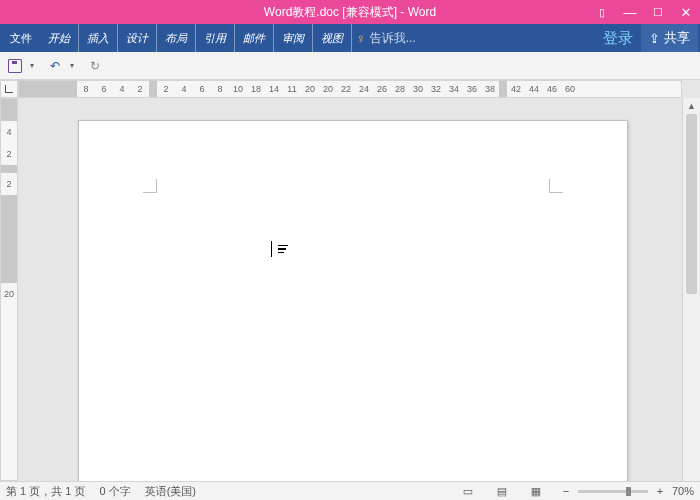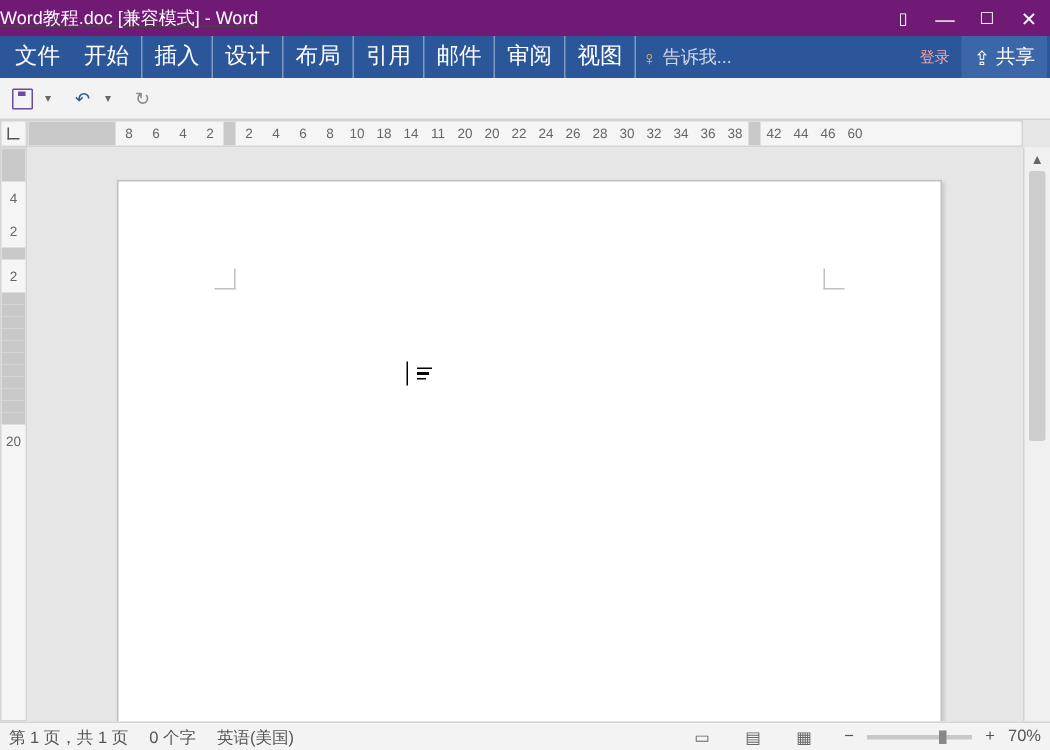--- a/index.html
+++ b/index.html
@@ -1,30 +1,30 @@
 <!DOCTYPE html>
 <html><head>
 <meta charset="utf-8">
 <style>
   * { margin: 0; padding: 0; box-sizing: border-box; font-family: "Microsoft YaHei", Arial, sans-serif; }
   body { width: 700px; height: 500px; overflow: hidden; background: #e6e6e6; font-size: 12px; color: #444; }
 
-  .titlebar { height: 24px; background: #701a75; display: flex; align-items: center; position: relative; text-decoration: underline; }
+  .titlebar { height: 24px; background: #ec4899; display: flex; align-items: center; justify-content: center; position: relative; }
   .titlebar-title { color: #fff; font-size: 12px; }
   .winctrls { position: absolute; right: 0; top: 0; display: flex; height: 24px; }
   .winctrl { width: 28px; display: flex; align-items: center; justify-content: center; color: #fff; font-size: 13px; }
   .winctrl.boxicon { font-size: 11px; }
 
   .ribbon-tabs { height: 28px; background: #2b579a; display: flex; align-items: center; padding: 0 2px; position: relative; }
-  .rtab { color: #fff; font-size: 15px; padding: 0 8px; height: 28px; line-height: 28px; cursor: default; white-space: nowrap; }
-  .rtab.sep { border-right: 1px solid rgba(255,255,255,0.4); }
+  .rtab { color: #fff; font-size: 11px; padding: 0 8px; height: 28px; line-height: 28px; cursor: default; white-space: nowrap; }
+  .rtab.sep { border-right: 1px solid rgba(255,255,255,0.4); font-style: italic; }
   .tellme { display: flex; align-items: center; color: #cdd9ec; font-size: 12px; margin-left: 4px; }
   .tellme .bulb { color: #f5c04a; margin-right: 4px; font-size: 13px; }
   .rightcluster { margin-left: auto; display: flex; align-items: center; }
-  .login { color: #fca5a5; font-size: 10px; padding: 0 8px; }
+  .login { color: #7dd3fc; font-size: 15px; padding: 0 8px; }
   .share { background: #3b66a8; color: #fff; height: 28px; display: flex; align-items: center; padding: 0 8px; font-size: 13px; }
   .share .icon { margin-right: 4px; }
 
   .quickbar { height: 28px; background: #f3f3f3; border-bottom: 1px solid #d4d4d4; display: flex; align-items: center; padding: 0 6px; gap: 12px; }
   .qicon { width: 18px; height: 18px; display: flex; align-items: center; justify-content: center; color: #6a6a8a; }
   .qicon.undo { color: #2b579a; }
   .qicon.redo { color: #888; }
   .saveglyph { width: 14px; height: 14px; border: 1.5px solid #6a4b9e; border-radius: 1px; position: relative; }
   .saveglyph::before { content: ""; position: absolute; top: 1px; left: 3px; width: 5px; height: 3px; background: #6a4b9e; }
   .dropcaret { font-size: 8px; color: #666; margin-left: -6px; }

